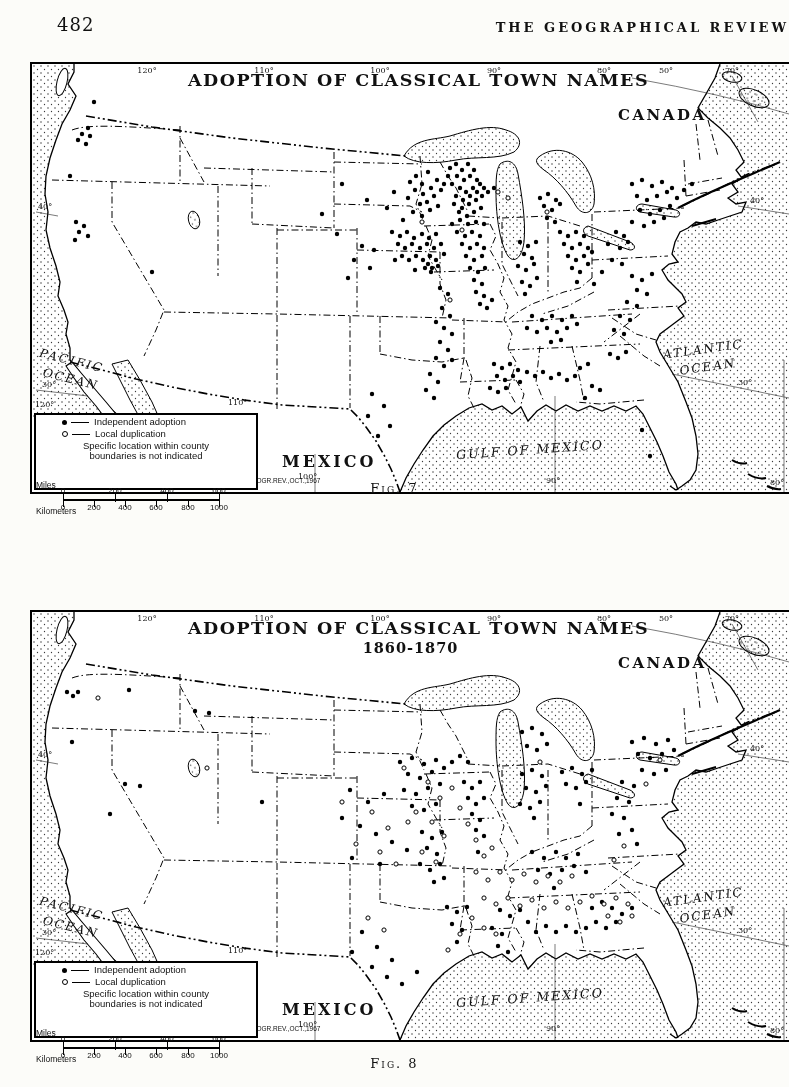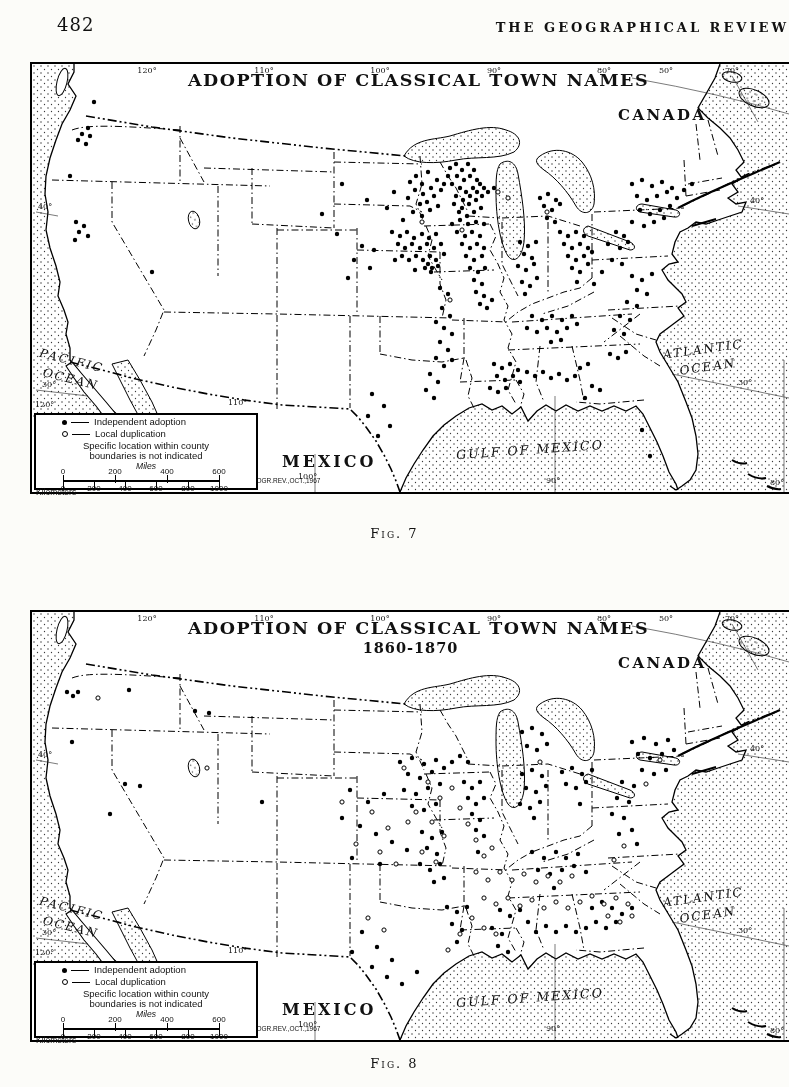--- a/index.html
+++ b/index.html
@@ -29,31 +29,31 @@
   .credit{left:215px;top:413px;font-family:"Liberation Sans","DejaVu Sans",sans-serif;font-size:6.5px;}
   .legend{position:absolute;left:2px;top:349px;width:224px;height:77px;background:#fff;
           border:2px solid #000;box-sizing:border-box;
           font-family:"Liberation Sans","DejaVu Sans",sans-serif;font-size:9.5px;}
   .leg-row{margin:2px 0 0 26px;height:10px;line-height:10px;}
   .sym{display:inline-block;vertical-align:middle;margin-right:4px;}
   .dot-f{width:5px;height:5px;background:#000;border-radius:50%;}
   .dot-o{width:4px;height:4px;background:#fff;border:1px solid #000;border-radius:50%;}
   .dash{width:18px;height:1.5px;background:#000;margin-right:5px;}
   .leg-note{text-align:center;line-height:1.05;margin-top:2px;}
-  .leg-miles{text-align:center;font-size:8.5px;margin-top:0;font-style:italic;}
+  .leg-miles{font-size:8.5px;margin-top:19px;}
   .scalebar{position:relative;height:24px;margin:0;}
   .sb-bar{position:absolute;left:27px;top:9px;width:156px;height:2.5px;background:#000;}
   .sb-tickm{position:absolute;top:4px;width:1px;height:8px;background:#000;}
   .sb-tickk{position:absolute;top:9px;width:1px;height:8px;background:#000;}
   .sb-lm{position:absolute;top:-4px;transform:translateX(-50%);font-size:8px;}
   .sb-lk{position:absolute;top:13px;transform:translateX(-50%);font-size:8px;}
   .sb-kml{position:absolute;left:0;top:16px;width:100%;text-align:left;font-size:8.5px;}
   .fig-cap{position:absolute;left:0;width:100%;text-align:center;font-size:13px;
            font-variant-caps:small-caps;letter-spacing:2px;}
-  #cap1{top:526px;} #cap2{top:1056px;}
+  #cap1{top:481px;} #cap2{top:1056px;}
 </style>
 </head>
 <body>
 
 <svg width="0" height="0" style="position:absolute">
   <defs>
     <pattern id="stip" width="7" height="7" patternUnits="userSpaceOnUse">
       <circle cx="2" cy="2" r="0.75" fill="#3a3a3a"></circle>
       <circle cx="5.5" cy="5.5" r="0.65" fill="#3a3a3a"></circle>
     </pattern>

